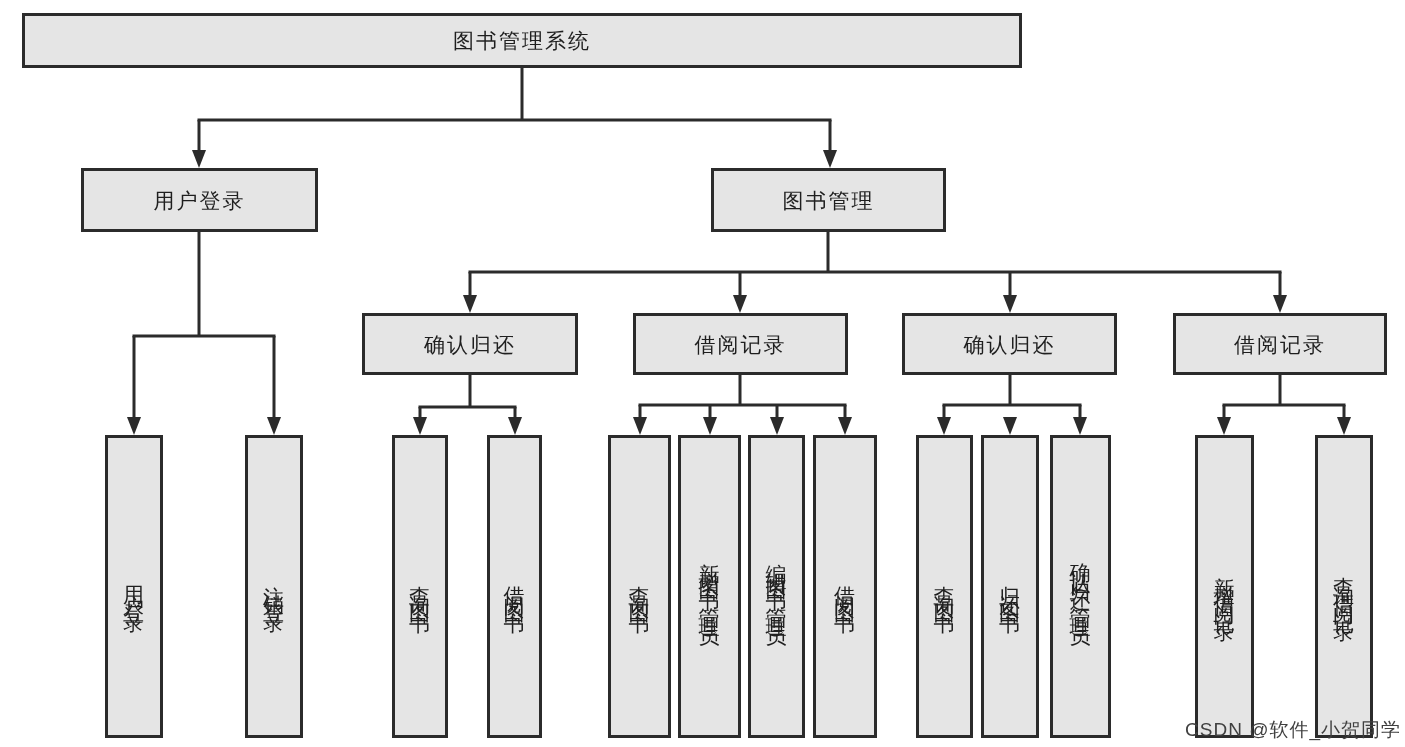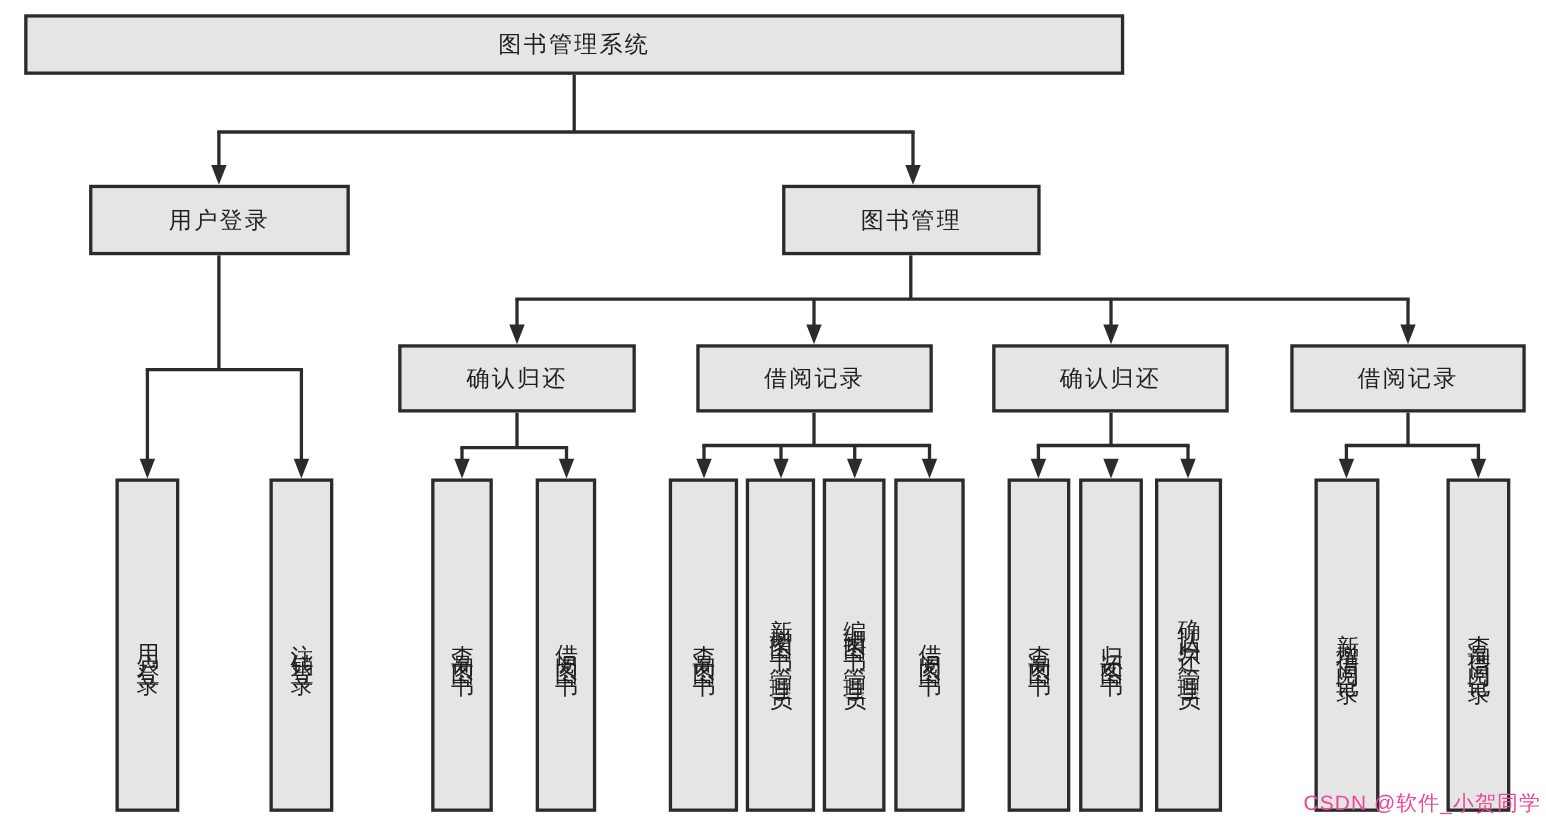--- a/index.html
+++ b/index.html
@@ -29,21 +29,21 @@
     writing-mode:vertical-rl;
     text-orientation:mixed;
     font-size:21px;
     letter-spacing:9px;
     line-height:1;
   }
   #watermark{
     position:absolute;
     right:4px;bottom:4px;
     font-size:19px;
-    color:#ec4899;
+    color:#404040;
     letter-spacing:1px;
     white-space:nowrap;
   }
 </style>
 </head>
 <body>
 
 <div id="stage">
 
   <svg id="wires" viewBox="0 0 1405 747" xmlns="http://www.w3.org/2000/svg">

